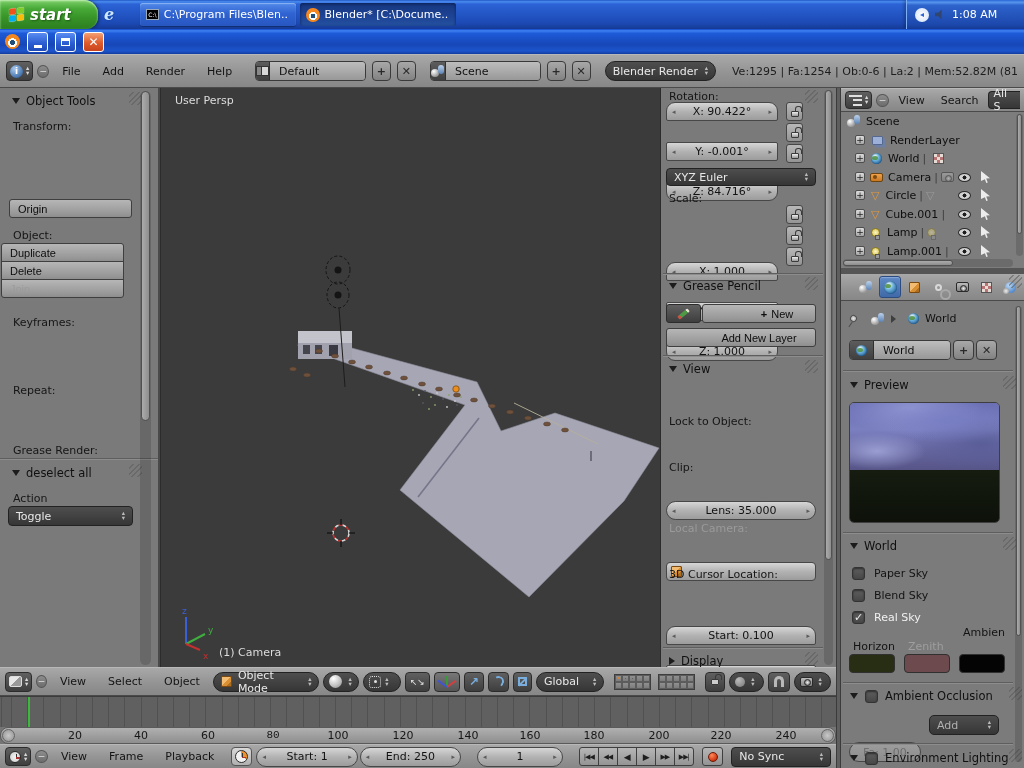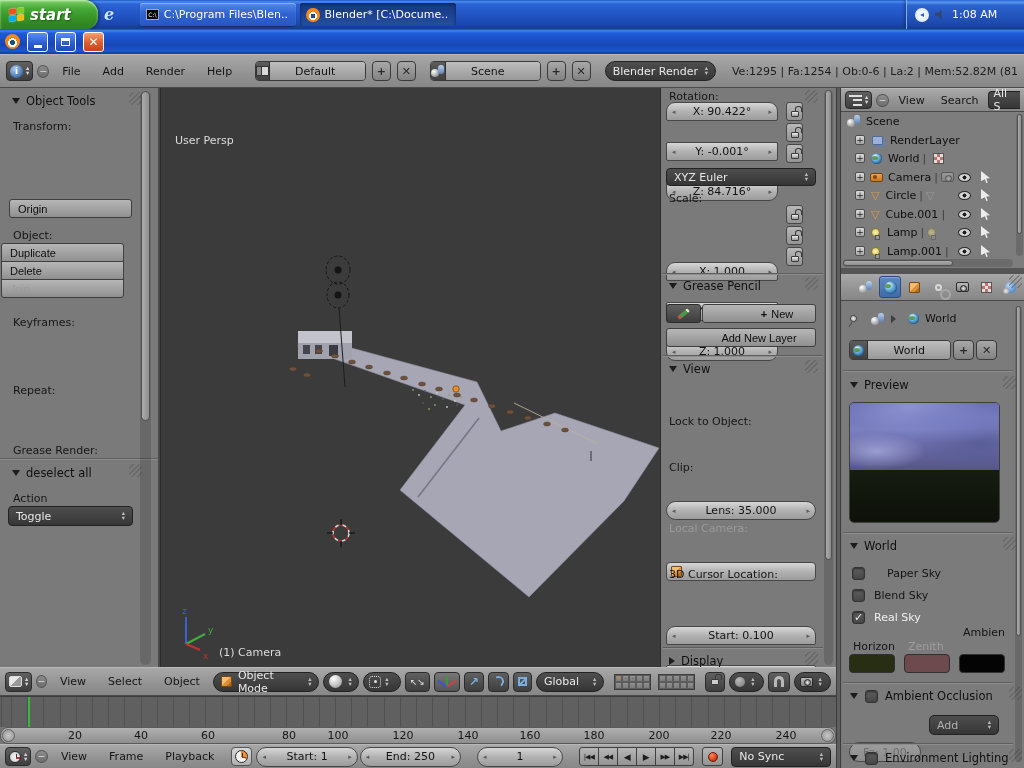--- a/index.html
+++ b/index.html
@@ -55,21 +55,21 @@
   .collapse-btn { width:13px; height:13px; border-radius:50%; border:1px solid #555; color:#e2e2e2;
     background:linear-gradient(#8d8d8d,#6d6d6d); font-size:9px; line-height:11px; text-align:center; }
   .collapse-btn::before{content:"−"}
   .dark-dd { height:20px; border:1px solid #222; border-radius:10px; padding:0 7px; gap:6px;
     background:linear-gradient(#4e4e4e,#363636); color:#e8e8e8; display:flex; align-items:center; }
   .sq-btn { width:21px; height:20px; border:1px solid #3a3a3a; border-radius:4px; margin-left:2px;
     background:linear-gradient(#a8a8a8,#828282); color:#2a2a2a; font-weight:bold; font-size:11px;
     display:flex; align-items:center; justify-content:center; }
   .id-field { height:20px; border:1px solid #3a3a3a; border-radius:4px; overflow:hidden; display:flex; }
   .id-field .iconseg { width:25px; background:linear-gradient(#5c5c5c,#404040); display:flex; align-items:center; justify-content:center; border-right:1px solid #303030; }
-  .id-field .nameseg { background:linear-gradient(#bdbdbd,#989898); color:#111; display:flex; align-items:center; padding:0 25px; }
+  .id-field .nameseg { background:linear-gradient(#bdbdbd,#989898); color:#111; display:flex; align-items:center; padding:0 9px; }
   .i-info { width:13px; height:13px; border-radius:50%; background:radial-gradient(circle at 35% 30%,#a8c8ee,#3f6ea8 75%); color:#fff; font-size:9px; font-weight:bold; text-align:center; line-height:13px; }
   .i-info::before{content:"i"}
   .i-layout { width:13px; height:10px; background:#d8d8d8; border:1px solid #333; display:flex; }
   .i-layout::before{content:""; width:4px; background:#888; border-right:1px solid #333;}
   .i-scene { width:14px; height:12px; position:relative; }
   .i-scene::before{content:""; position:absolute; left:0; bottom:0; width:8px; height:8px; border-radius:50%; background:radial-gradient(circle at 35% 30%,#fff,#9a9a9a 70%); }
   .i-scene::after{content:""; position:absolute; right:1px; top:0; width:6px; height:9px; border-radius:3px; background:linear-gradient(#bcd2ec,#5d83b4); }
   .stats { color:#1d1d1d; white-space:nowrap; }
   .hatch { width:13px; height:13px; background:repeating-linear-gradient(135deg,transparent 0 2.5px,#5c5c5c 2.5px 4px); opacity:.55; }
 
@@ -300,21 +300,21 @@
   <div class="abs dark-dd" style="left:8px;top:418px;width:125px;border-radius:4px;">
     <span style="flex:1">Toggle</span>
       <span class="ud dk"></span>
   </div>
   <div class="abs scrolltrack" style="left:140px;top:3px;width:11px;height:574px;">
     <div class="scrollthumb" style="left:1px;top:0;width:9px;height:330px;"></div>
   </div>
 </div>
 
 <div class="abs" style="left:160px;top:88px;width:501px;height:579px;background:#3b3b3b;border-left:1px solid #2c2c2c;border-right:1px solid #2c2c2c;">
-  <div class="vplabel" style="left:14px;top:6px;margin-top:40px;">User Persp</div>
+  <div class="vplabel" style="left:14px;top:6px;">User Persp</div>
   <svg width="501" height="579" style="position:absolute;left:0;top:0;">
 
     <polygon points="139,246 316,294 340,343 394,325 498,360 463,413 368,509 239,402 304,317 137,258" fill="#a6a6b5" stroke="#8f8f9e" stroke-width="0.6"></polygon>
     <line x1="318" y1="330" x2="257" y2="409" stroke="#76768a" stroke-width="1.6"></line>
     <line x1="353" y1="315" x2="437" y2="356" stroke="#b8b09a" stroke-width="0.9"></line>
     <line x1="430" y1="363" x2="430" y2="373" stroke="#55555f" stroke-width="1.4"></line>
 
     <polygon points="137,243 191,243 191,255 137,255" fill="#c3c3cb"></polygon>
     <polygon points="137,255 191,255 191,271 137,271" fill="#a2a2ae"></polygon>
     <rect x="142" y="257" width="7" height="9" fill="#45454e"></rect>
@@ -654,21 +654,21 @@
     <div style="height:44%;background:linear-gradient(#161c10,#0d110a);"></div>
   </div>
 
   <div class="sep abs" style="left:2px;top:258px;width:170px;"></div>
   <div class="abs phdr" style="left:9px;top:265px;">
     <span class="tri-d"></span>
     <span>World</span>
   </div>
   <div class="abs hatch" style="right:8px;top:263px;"></div>
 
-  <div class="abs flex" style="left:11px;top:293px;gap:22px;">
+  <div class="abs flex" style="left:11px;top:293px;gap:9px;">
     <span class="cb"></span>
     <span style="color:#141414;">Paper Sky</span>
   </div>
   <div class="abs flex" style="left:11px;top:315px;gap:9px;">
     <span class="cb"></span>
     <span style="color:#141414;">Blend Sky</span>
   </div>
   <div class="abs flex" style="left:11px;top:337px;gap:9px;">
     <span class="cb checked"></span>
     <span style="color:#efefef;">Real Sky</span>
@@ -792,21 +792,21 @@
 
 <div id="timeline-plot" class="abs" style="left:0;top:696px;width:836px;height:31px;">
   <div class="abs" style="left:28px;top:0;width:2px;height:48px;background:#3cb83c;"></div>
 </div>
 <div class="abs" style="left:0;top:727px;width:836px;height:17px;background:linear-gradient(#b0b0b0,#8e8e8e);border-radius:8px;border:1px solid #5a5a5a;">
   <span class="abs" style="left:1px;top:1px;width:13px;height:13px;border-radius:50%;background:radial-gradient(#c8c8c8,#909090);border:1px solid #666;"></span>
   <span class="abs" style="right:1px;top:1px;width:13px;height:13px;border-radius:50%;background:radial-gradient(#c8c8c8,#909090);border:1px solid #666;"></span>
   <span class="tick" style="left:74px;">20</span>
   <span class="tick" style="left:140px;">40</span>
   <span class="tick" style="left:207px;">60</span>
-  <span class="tick" style="left:288px;">80</span>
+  <span class="tick" style="left:272px;font-family:Liberation Mono, monospace;">80</span>
   <span class="tick" style="left:337px;">100</span>
   <span class="tick" style="left:402px;">120</span>
   <span class="tick" style="left:467px;">140</span>
   <span class="tick" style="left:529px;">160</span>
   <span class="tick" style="left:593px;">180</span>
   <span class="tick" style="left:658px;">200</span>
   <span class="tick" style="left:720px;">220</span>
   <span class="tick" style="left:785px;">240</span>
 </div>
 

